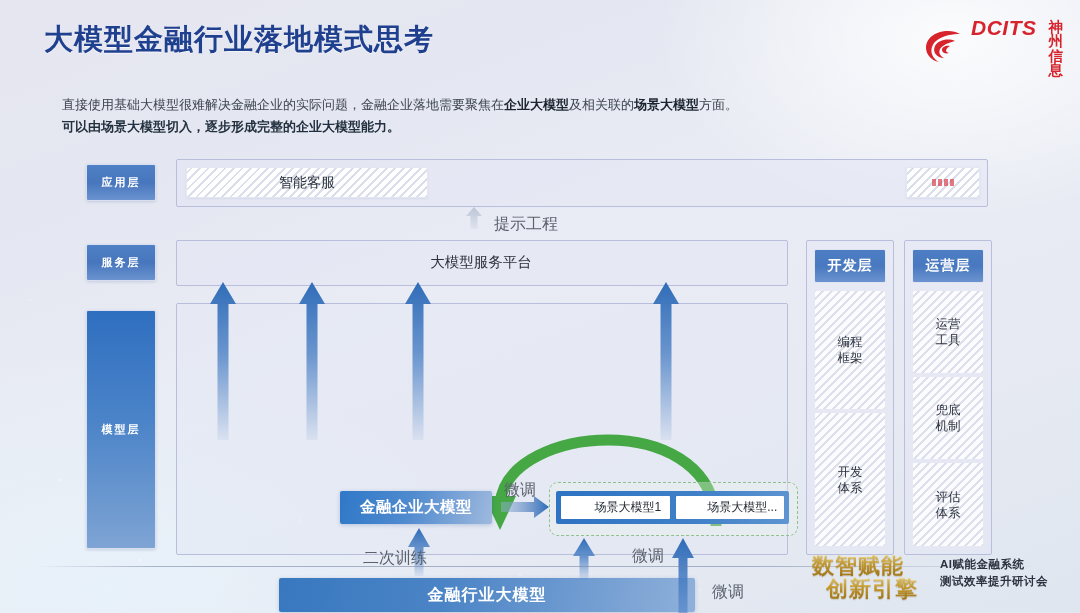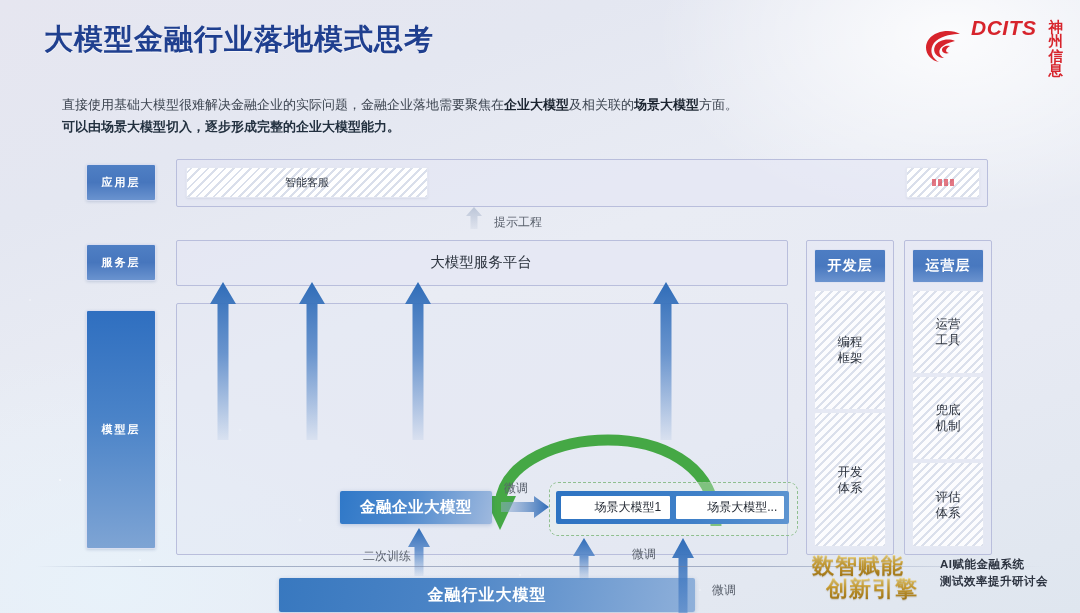--- a/index.html
+++ b/index.html
@@ -62,21 +62,21 @@
   .panel{position:absolute;border:1px solid #b9bedc;background:rgba(227,229,244,.55);border-radius:2px;}
   #panel-app{left:176px;top:9px;width:810px;height:46px;}
   #panel-svc{left:176px;top:90px;width:610px;height:44px;}
   #panel-model{left:176px;top:153px;width:610px;height:250px;background:rgba(226,231,243,.42);}
 
   .hatch{
     background-color:#fff;
     background-image:repeating-linear-gradient(-45deg,rgba(205,212,228,.75) 0 2px,rgba(255,255,255,0) 2px 6px);
     border:1px solid #e4e7f2;border-radius:2px;
     display:flex;align-items:center;justify-content:center;
-    font-size:11px;color:#2d3440;box-shadow:0 1px 2px rgba(90,110,150,.1);
+    font-size:14px;color:#2d3440;box-shadow:0 1px 2px rgba(90,110,150,.1);
   }
   .app-item{position:absolute;top:17px;height:29px;}
   #app-0{left:186px;width:240px;}
   #app-1{left:432px;width:240px;}
   #app-2{left:678px;width:222px;}
   #app-3{left:906px;width:72px;}
   .dots-mark{display:flex;gap:2px;align-items:flex-end;}
   .dots-mark i{display:block;width:4px;height:7px;background:#d94b5a;opacity:.75;}
 
   .svc-text{position:absolute;left:176px;top:90px;width:610px;height:44px;
@@ -112,21 +112,21 @@
     position:absolute;left:556px;top:341px;width:233px;height:33px;
     background:linear-gradient(100deg,#2d73c2 0%,#3f80c8 60%,#5e95d1 100%);
     border-radius:2px;display:flex;align-items:center;gap:6px;padding:0 5px;box-sizing:border-box;
   }
   .scene-chip{
     flex:1;height:23px;background:#fff;border-radius:1px;
     display:flex;align-items:center;justify-content:center;
     font-size:12px;color:#262c36;padding-left:25px;
   }
 
-  .lbl{position:absolute;font-size:12px;color:#5a616d;white-space:nowrap;}
+  .lbl{position:absolute;font-size:16px;color:#5a616d;white-space:nowrap;}
   #lbl-train-1{left:363px;top:398px;}
   #lbl-tune-1{left:504px;top:330px;}
   #lbl-tune-2{left:632px;top:396px;}
   #lbl-tune-3{left:712px;top:432px;}
 
   .mid-arrow{position:absolute;left:501px;top:346px;width:48px;height:22px;}
   .up-small{position:absolute;width:22px;}
   #up-ent{left:408px;top:378px;height:48px;}
   #up-scene-a{left:573px;top:388px;height:42px;}
   #up-scene-b{left:672px;top:388px;height:118px;}

